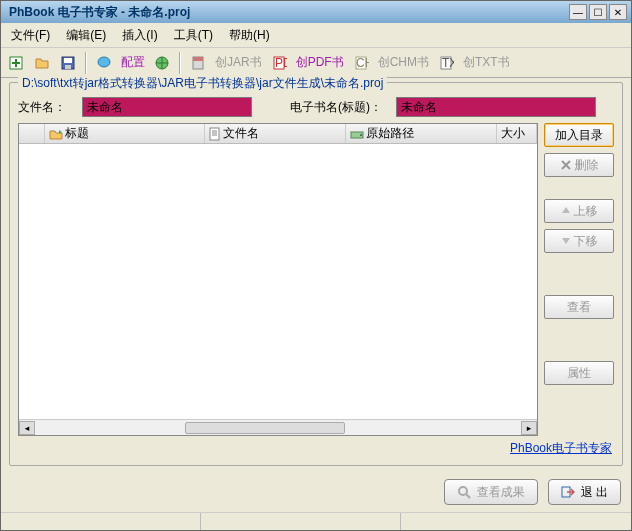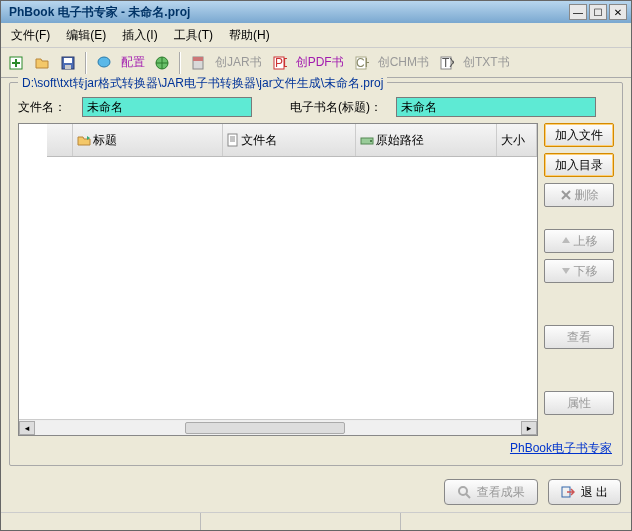--- a/index.html
+++ b/index.html
@@ -18,27 +18,27 @@
 .tsep { width: 2px; height: 22px; border-left: 1px solid #aaa; border-right: 1px solid #fff; margin: 0 2px; }
 .tlabel { color: #a21caf; padding: 0 2px; }
 .tlabel.disabled { color: #999; }
 
 .body-area { flex: 1; padding: 4px 8px 6px 8px; display: flex; flex-direction: column; }
 .group { border: 1px solid #a9a9a9; border-radius: 2px; flex: 1; padding: 8px 8px 8px 8px; position: relative; display: flex; flex-direction: column; }
 .group-title { position: absolute; top: -8px; left: 8px; background: #ece9d8; padding: 0 4px; color: #003399; }
 
 .form-row { display: flex; align-items: center; gap: 14px; margin: 6px 0; }
 .form-label { min-width: 50px; }
-.text-input { border: 1px solid #7a7a7a; background: #5eead4; height: 20px; padding: 0 4px; }
+.text-input { border: 1px solid #7a7a7a; background: #be185d; height: 20px; padding: 0 4px; }
 .fn-input { width: 170px; }
 .title-input { width: 200px; }
 
 .mid { flex: 1; display: flex; gap: 6px; min-height: 0; }
 .table-wrap { flex: 1; border: 1px solid #888; background: #fff; display: flex; flex-direction: column; }
-.thead { display: flex; background: linear-gradient(#f5f5f5,#e0e0e0); border-bottom: 1px solid #bbb; height: 33px; align-items: flex-start; margin-left: 28px; }
+.thead { display: flex; background: linear-gradient(#f5f5f5,#e0e0e0); border-bottom: 1px solid #bbb; height: 20px; align-items: flex-start; }
 .th { border-right: 1px solid #ccc; padding: 0 4px; display: flex; align-items: center; gap: 2px; height: 100%; }
 .th0 { width: 26px; }
 .th-title { flex: 1.6; }
 .th-file { flex: 1.4; }
 .th-path { flex: 1.5; }
 .th-size { width: 40px; }
 .tbody { flex: 1; background: #fff; }
 .hscroll { height: 16px; background: #eee; border-top: 1px solid #ccc; display: flex; align-items: center; }
 .hscroll .track { flex: 1; height: 14px; background: #f0f0f0; display: flex; align-items: center; }
 .hscroll .thumb { width: 160px; height: 12px; margin-left: 150px; background: #ddd; border: 1px solid #aaa; border-radius: 2px; }
@@ -196,23 +196,20 @@
             <div class="arrow">◂</div>
             <div class="track">
                 <div class="thumb"></div>
               </div>
             <div class="arrow">▸</div>
           </div>
         </div>
 
         <div class="side-btns">
           <div class="sbtn hot">
-              <span>加入文件</span>
-            </div>
-          <div class="sbtn hot">
               <span>加入目录</span>
             </div>
           <div class="sbtn disabled">
             <svg width="12" height="12">
                 <line x1="2" y1="2" x2="10" y2="10" stroke="#999" stroke-width="2"></line>
                 <line x1="10" y1="2" x2="2" y2="10" stroke="#999" stroke-width="2"></line>
               </svg>
             <span>删除</span>
           </div>
           <div class="spacer-sm"></div>

